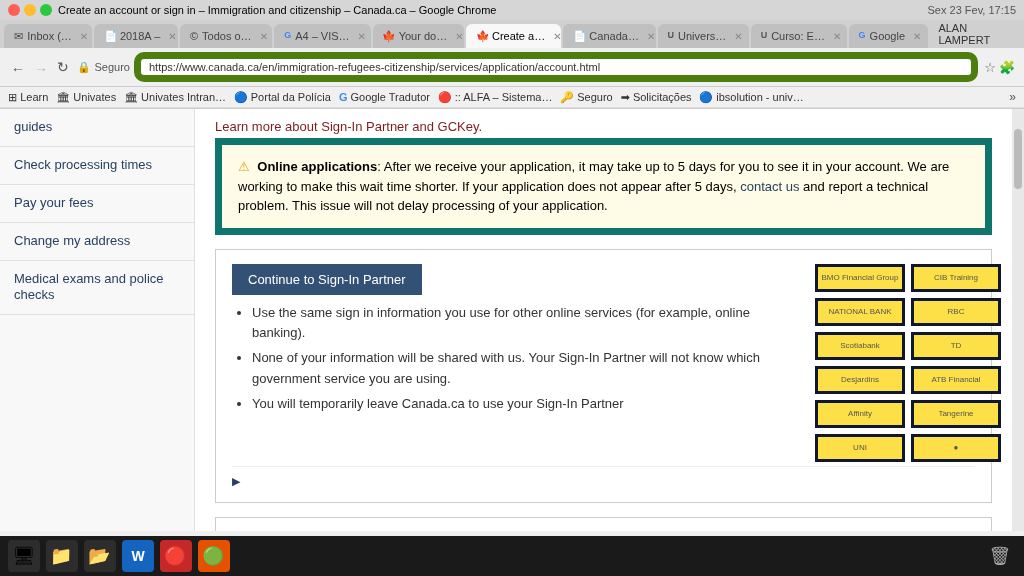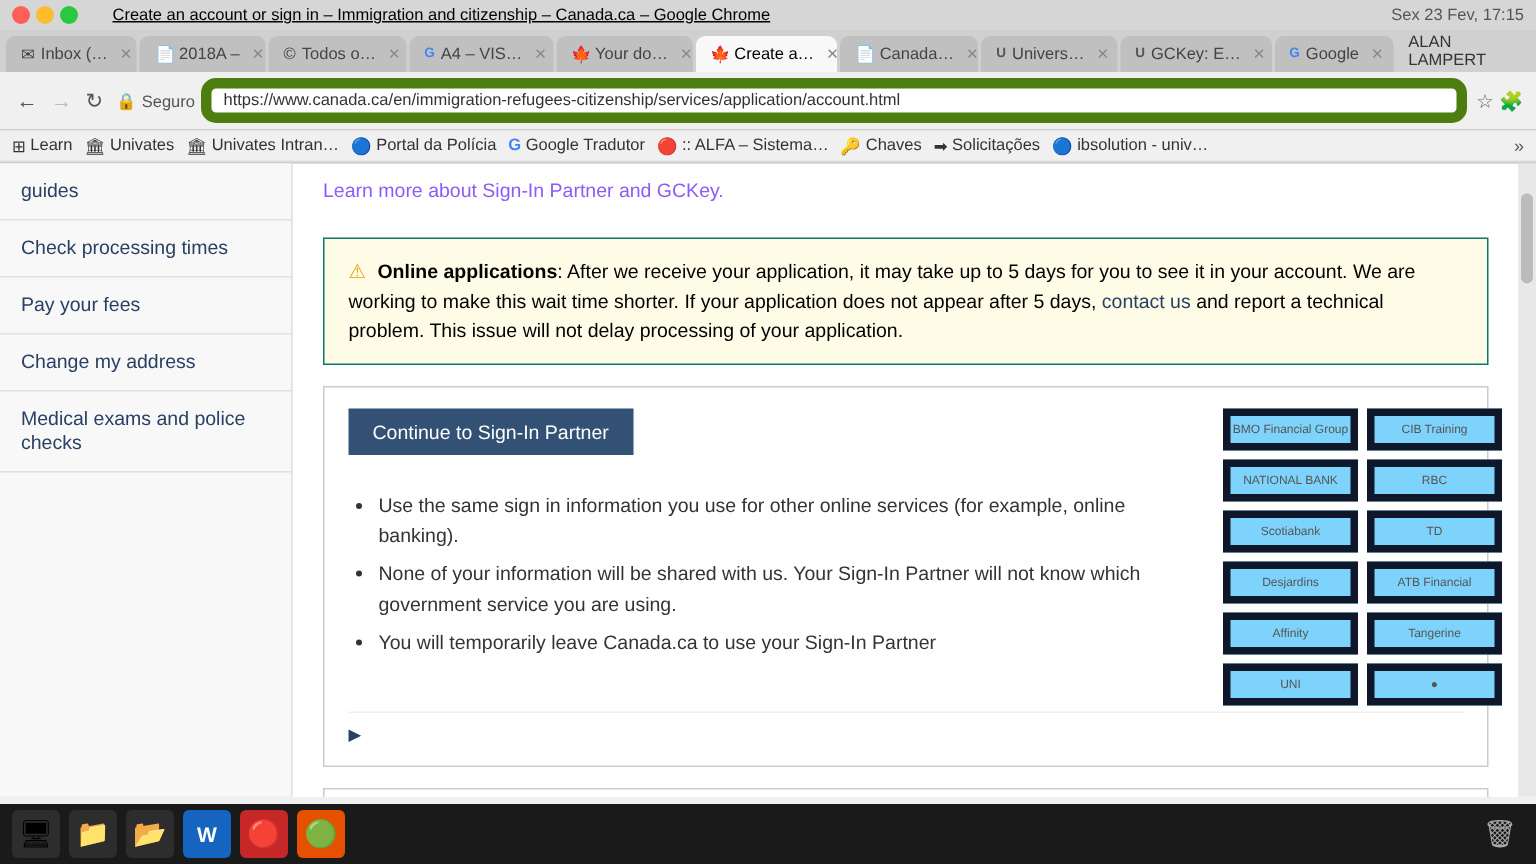--- a/index.html
+++ b/index.html
@@ -11,21 +11,21 @@
       border-bottom: 1px solid #ccc;
     }
     .title-bar {
       background: #d6d6d6;
       padding: 4px 8px;
       display: flex;
       align-items: center;
       justify-content: space-between;
       font-size: 11px;
     }
-    .title-bar-left { display: flex; align-items: center; gap: 23px; text-decoration: underline; }
+    .title-bar-left { display: flex; align-items: center; gap: 6px; }
     .window-controls { display: flex; gap: 4px; }
     .win-btn { width: 12px; height: 12px; border-radius: 50%; border: none; cursor: pointer; }
     .win-btn.close { background: #ff5f57; }
     .win-btn.min { background: #febc2e; }
     .win-btn.max { background: #28c840; }
     .title-bar-right { font-size: 11px; color: #555; }
 
     
     .tabs-bar {
       background: #d0d0d0;
@@ -132,31 +132,31 @@
 
     
     .main-content {
       flex: 1;
       padding: 10px 20px;
       overflow-y: auto;
       background: white;
     }
 
     .learn-link {
-      color: #8b5cf6;
+      color: #7f1d1d;
       font-size: 13px;
-      margin-bottom: 24px;
+      margin-bottom: 4px;
       display: block;
       cursor: pointer;
     }
 
     
     .alert-box {
       background: #fefbe6;
-      border: 1px solid #0f766e;
+      border: 7px solid #0f766e;
       padding: 12px 16px;
       margin-bottom: 14px;
       font-size: 13px;
       line-height: 1.5;
     }
     .alert-icon { color: #e8a000; margin-right: 4px; }
     .alert-link { color: #284162; }
 
     
     .signin-box {
@@ -177,21 +177,21 @@
       align-content: start;
     }
 
     .btn-blue {
       background: #335075;
       color: white;
       border: none;
       padding: 8px 16px;
       font-size: 13px;
       cursor: pointer;
-      margin-bottom: 24px;
+      margin-bottom: 8px;
       display: inline-block;
     }
 
     .signin-list { list-style: disc; padding-left: 20px; font-size: 13px; line-height: 1.6; }
     .signin-list li { margin-bottom: 4px; color: #333; }
 
     .partners-link {
       display: flex;
       align-items: center;
       gap: 6px;
@@ -199,22 +199,22 @@
       font-size: 13px;
       cursor: pointer;
       padding-top: 8px;
       border-top: 1px solid #eee;
       margin-top: 4px;
     }
     .arrow-right { font-size: 11px; color: #284162; }
 
     
     .logo-placeholder {
-      background: #7dd3fc;
-      border: 5px solid #0f172a;
+      background: #fde047;
+      border: 3px solid #0f172a;
       width: 90px;
       height: 28px;
       display: flex;
       align-items: center;
       justify-content: center;
       font-size: 8px;
       color: #555;
       text-align: center;
     }
 
@@ -330,21 +330,21 @@
       <span>Canada…</span>
       <span class="tab-close">✕</span>
     </div>
     <div class="tab">
       <span class="tab-favicon" style="font-size:9px;font-weight:bold;color:#555;">U</span>
       <span>Univers…</span>
       <span class="tab-close">✕</span>
     </div>
     <div class="tab">
       <span class="tab-favicon" style="font-size:9px;font-weight:bold;color:#555;">U</span>
-      <span>GCKey: E…</span>
+      <span>Curso: E…</span>
       <span class="tab-close">✕</span>
     </div>
     <div class="tab">
       <span class="tab-favicon" style="font-size:9px;font-weight:bold;color:#4285f4;">G</span>
       <span>Google</span>
       <span class="tab-close">✕</span>
     </div>
     <span style="margin-left:auto;font-size:11px;color:#333;padding:0 8px;align-self:center;">ALAN LAMPERT</span>
   </div>
 
@@ -382,21 +382,21 @@
     <span class="bookmark-item">
       <span class="bookmark-icon" style="color:#4285f4;font-size:11px;font-weight:bold;">G</span>
       <span>Google Tradutor</span>
     </span>
     <span class="bookmark-item">
       <span class="bookmark-icon">🔴</span>
       <span>:: ALFA – Sistema…</span>
     </span>
     <span class="bookmark-item">
       <span class="bookmark-icon">🔑</span>
-      <span>Chaves</span>
+      <span>Seguro</span>
     </span>
     <span class="bookmark-item">
       <span class="bookmark-icon">➡</span>
       <span>Solicitações</span>
     </span>
     <span class="bookmark-item">
       <span class="bookmark-icon">🔵</span>
       <span>ibsolution - univ…</span>
     </span>
     <span style="margin-left:auto;font-size:12px;color:#555;cursor:pointer;">»</span>

